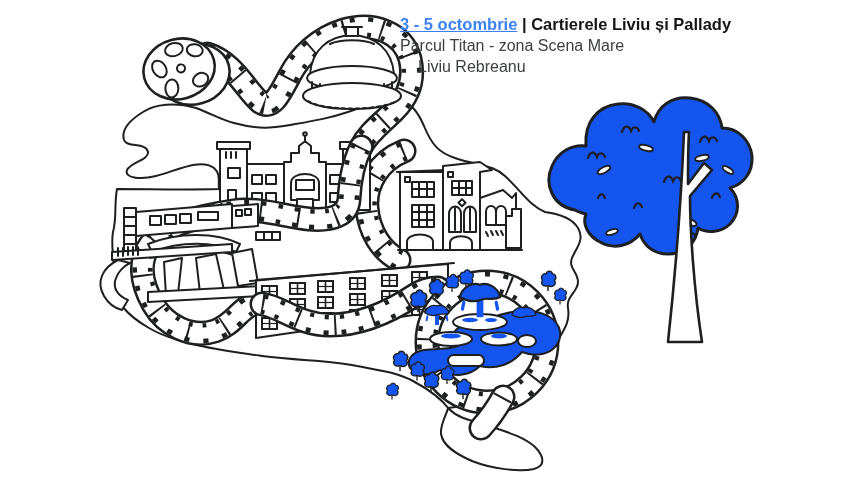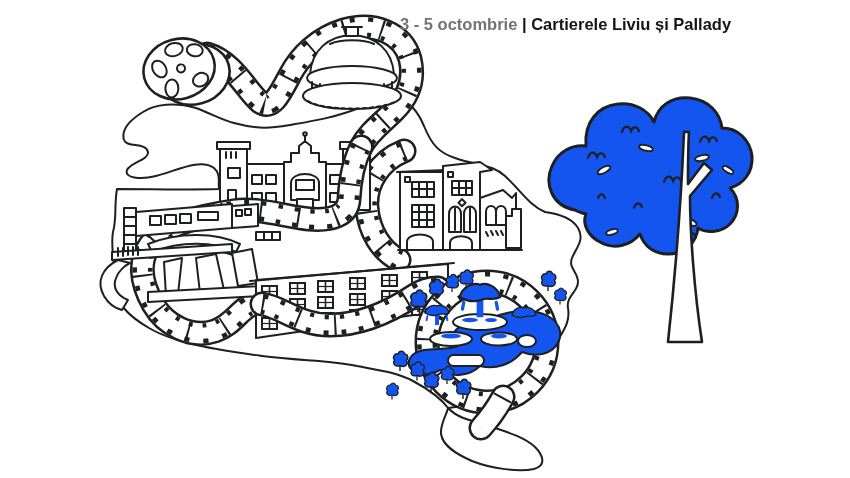--- a/index.html
+++ b/index.html
@@ -3,21 +3,21 @@
 <meta charset="utf-8">
 <style>
   html,body{margin:0;padding:0;background:#fff;}
   #stage{position:relative;width:850px;height:478px;background:#fff;overflow:hidden;
          font-family:"Liberation Sans",sans-serif;}
   #illu{position:absolute;left:0;top:0;}
   
   #header{position:absolute;left:400px;top:14px;width:446px;line-height:21px;
           font-size:16px;color:#3c3e40;}
   #header .titleline{font-weight:bold;color:#141517;font-size:16.5px;}
-  #header .date{color:#737373;}
+  #header .date{color:#3b82f6;text-decoration:underline;}
   #header .indent{padding-left:18px;}
   
   .s-out {fill:none;stroke:#1e1f21;stroke-width:25;stroke-linecap:round;}
   .s-fill{fill:none;stroke:#ffffff;stroke-width:20;stroke-linecap:round;}
   .s-dash{fill:none;stroke:#1e1f21;stroke-width:20;stroke-dasharray:4.5 12;}
   .s-core{fill:none;stroke:#ffffff;stroke-width:11;stroke-linecap:round;}
   .s-div {fill:none;stroke:#1e1f21;stroke-width:20;stroke-dasharray:2 36;}
   .ln  {fill:#ffffff;stroke:#1e1f21;stroke-width:2;stroke-linecap:round;stroke-linejoin:round;}
   .ln3 {fill:#ffffff;stroke:#1e1f21;stroke-width:2.6;stroke-linecap:round;stroke-linejoin:round;}
   .wire{fill:none;stroke:#1e1f21;stroke-width:2;stroke-linecap:round;stroke-linejoin:round;}
@@ -297,15 +297,17 @@
       <path class="ln3" d="M 684 132 C 682 180 678 250 668 342 L 702 342 C 694 290 690 230 690 196 L 712 170 L 704 163 L 688 184 C 688 166 688 148 689 132 Z"></path>
     </g>
   </svg>
 
   <div id="header">
     <div class="titleline">
       <span class="date">3 - 5 octombrie</span>
       <span>|</span>
       <span>Cartierele Liviu și Pallady</span>
     </div>
+    <div>Parcul Titan - zona Scena Mare</div>
+    <div class="indent">Liviu Rebreanu</div>
   </div>
 
 </div>
 
 </body></html>

